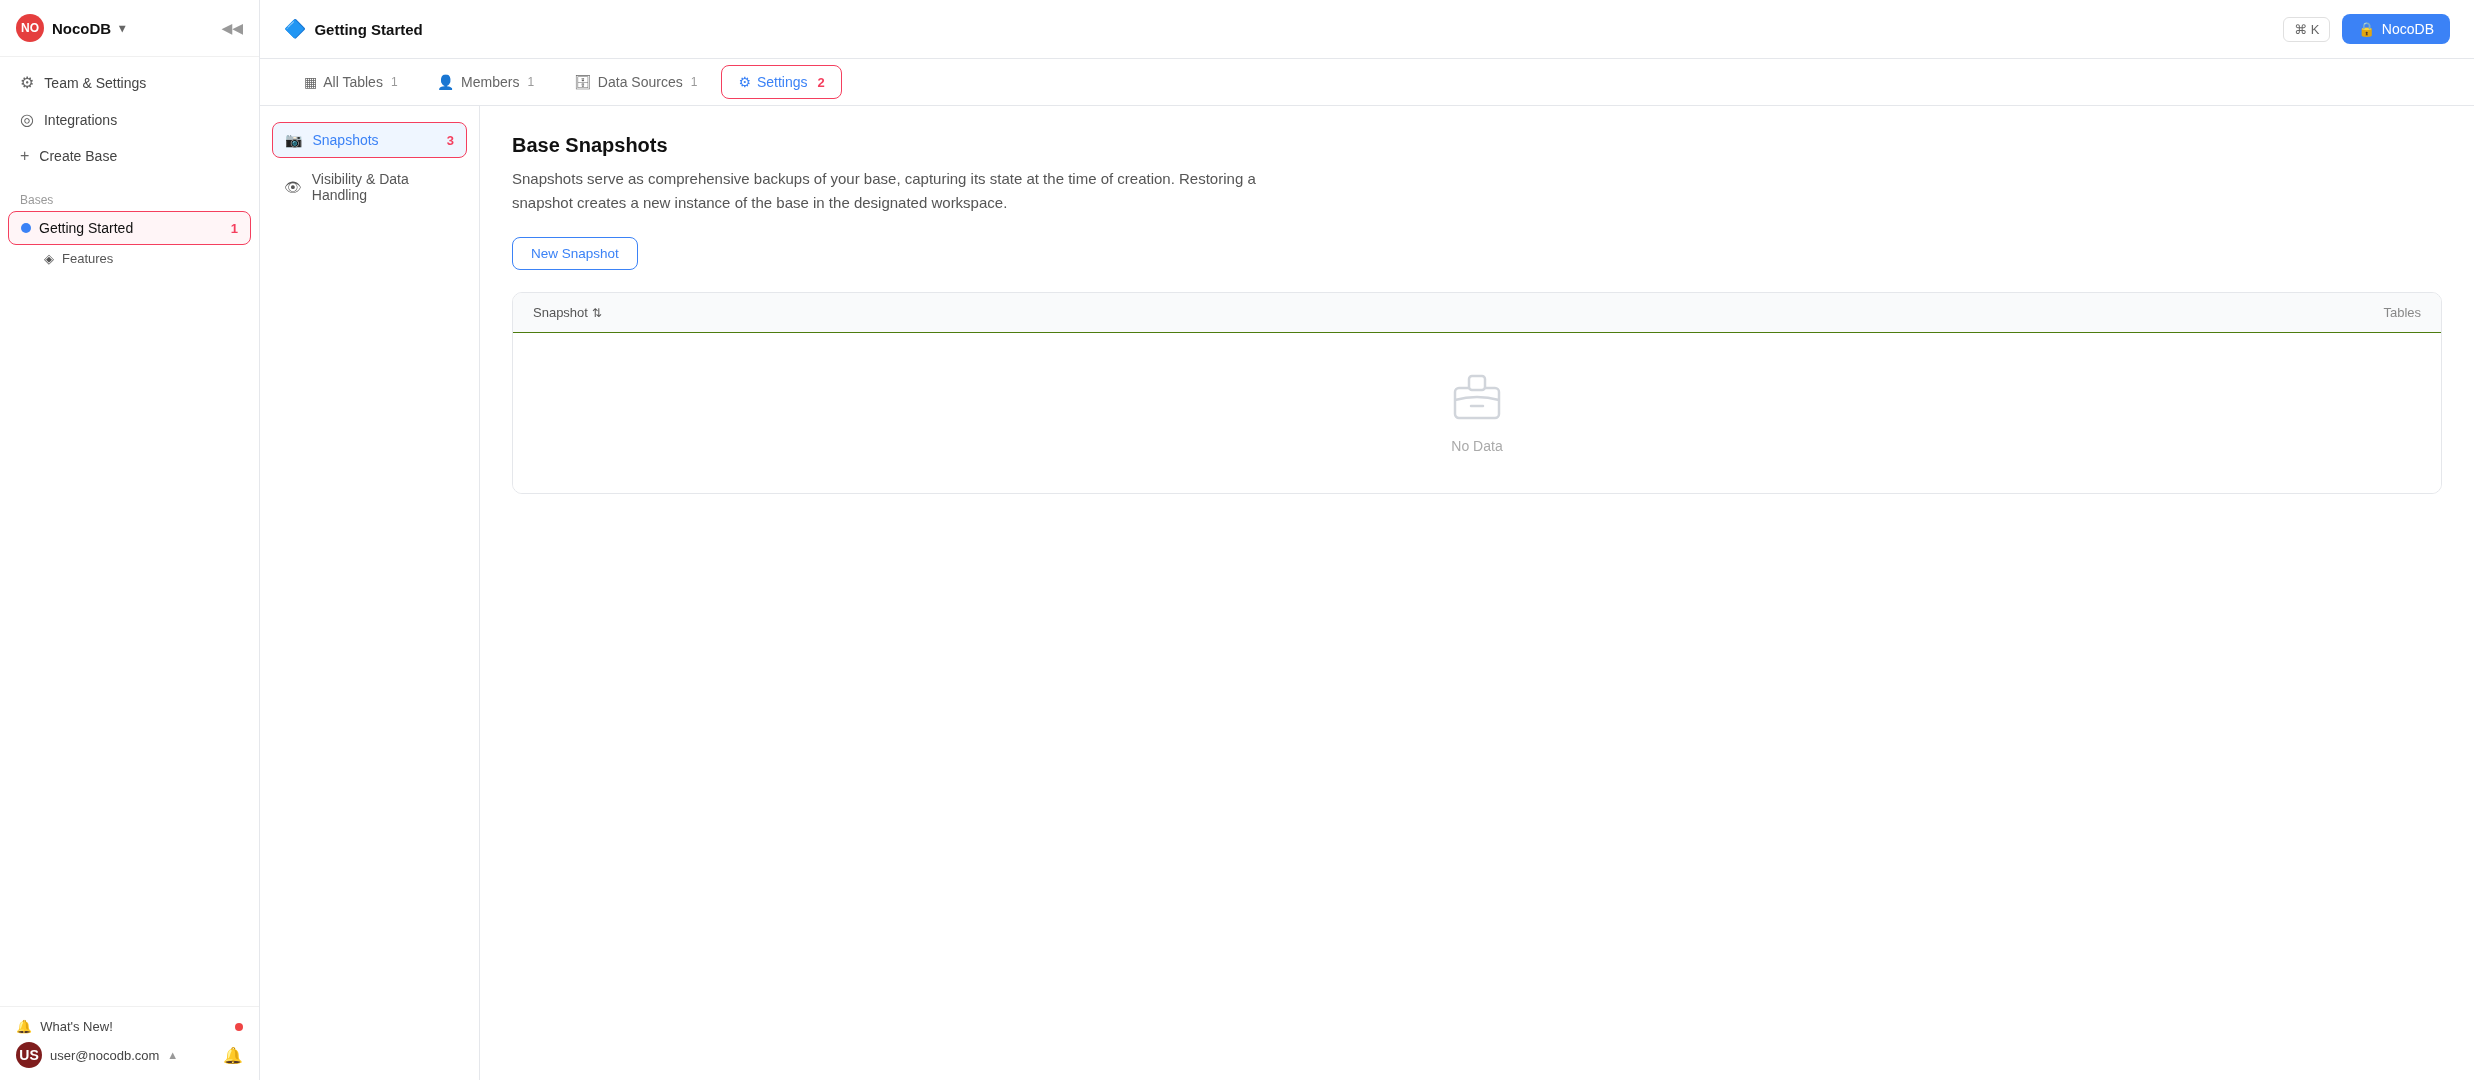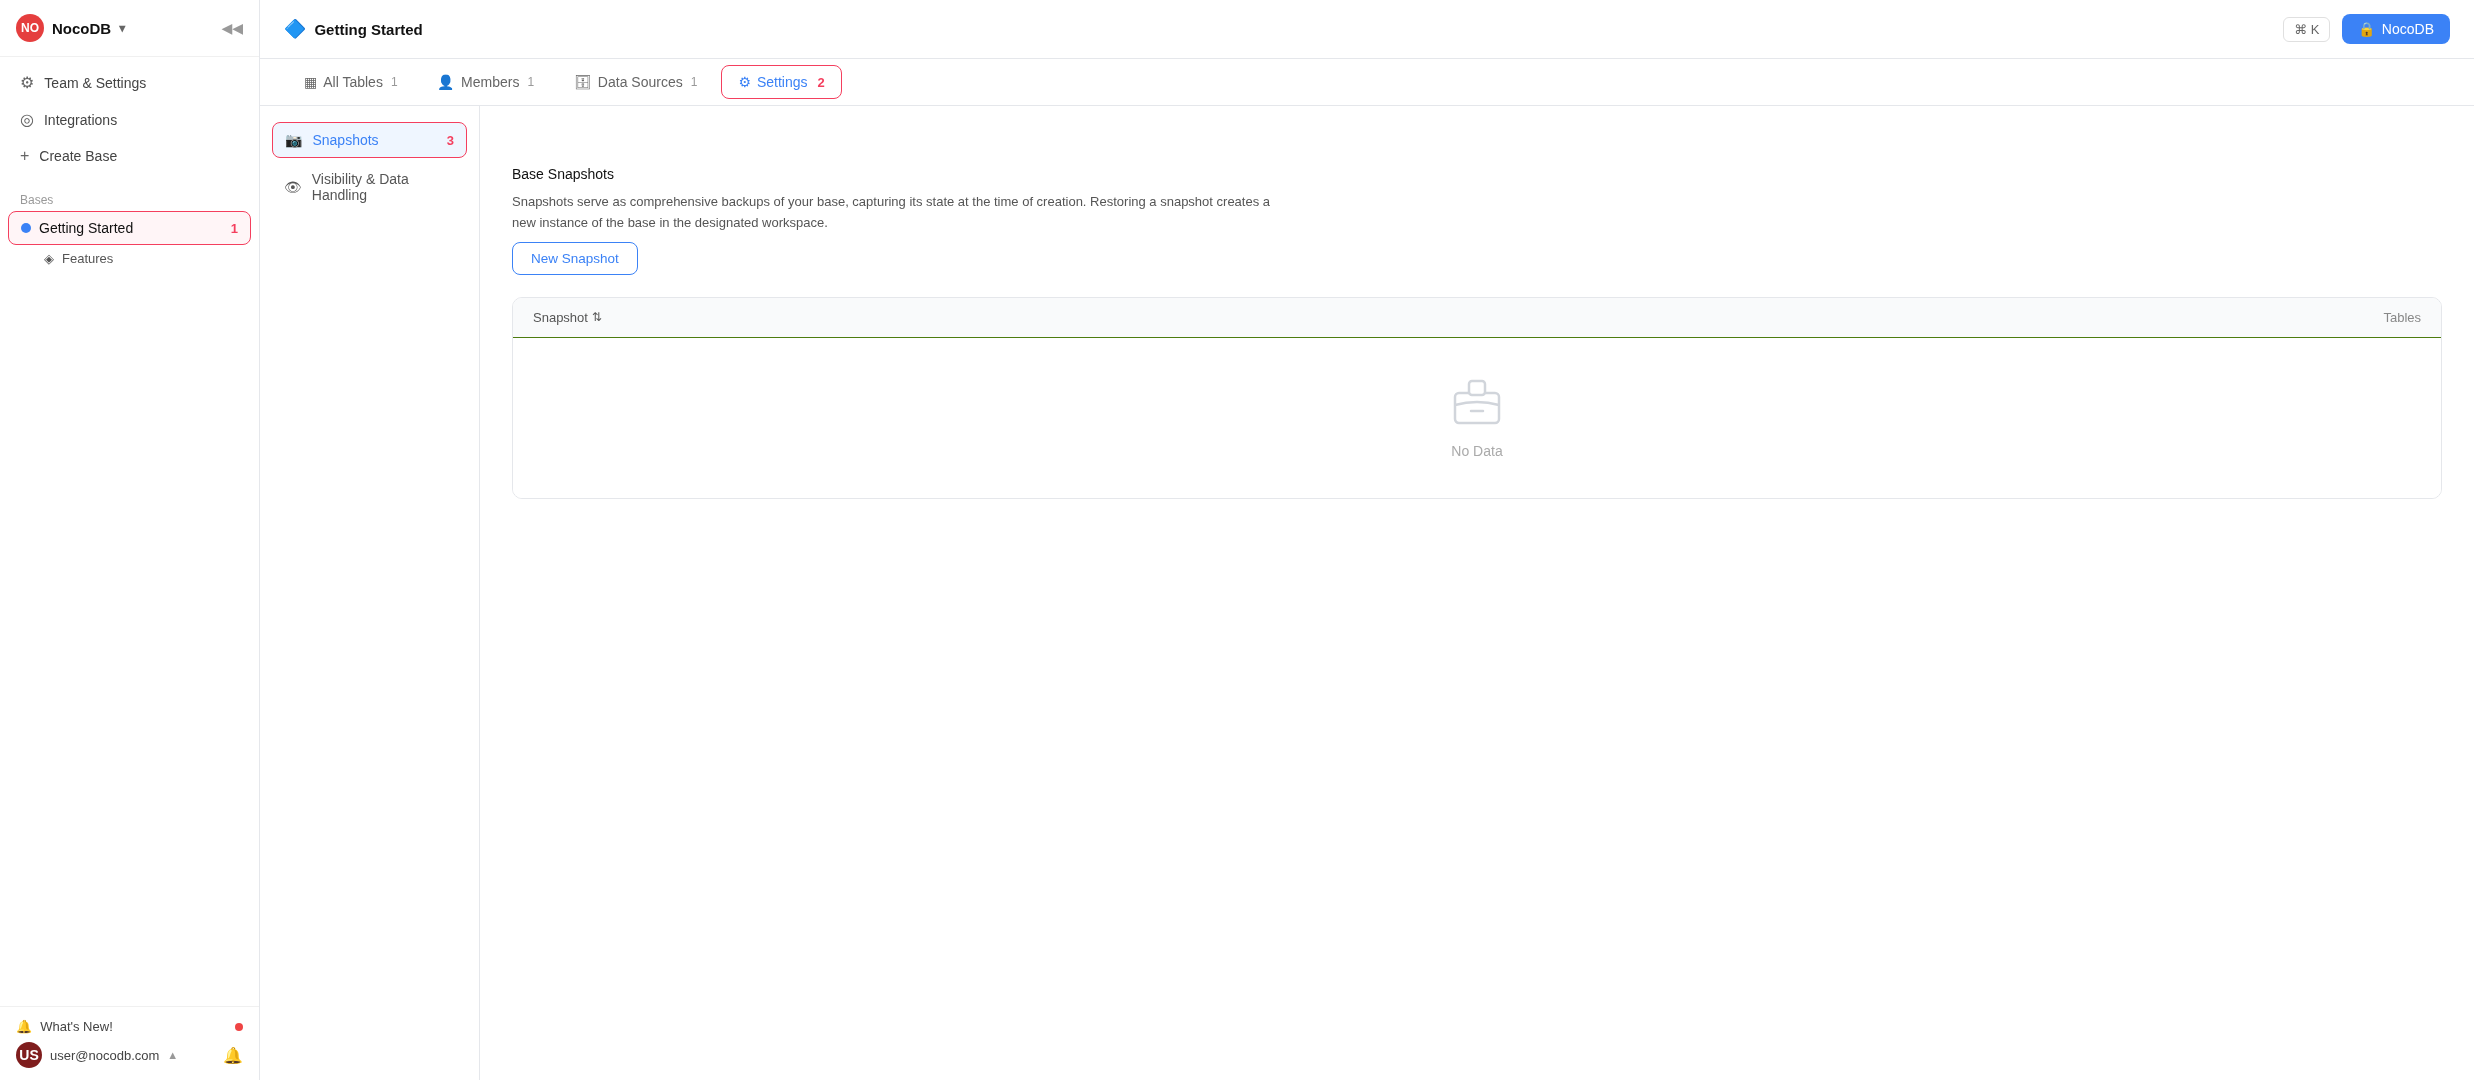--- a/index.html
+++ b/index.html
@@ -245,32 +245,31 @@
       font-size: 13px;
     }
 
     
     .settings-panel {
       flex: 1;
       padding: 28px 32px;
       overflow-y: auto;
     }
     .panel-title {
-      font-size: 14px;
-      font-weight: 400;
+      font-size: 20px;
+      font-weight: 700;
       color: #111;
       margin-bottom: 10px;
-      margin-top: 32px;
     }
     .panel-description {
-      font-size: 13px;
+      font-size: 15px;
       color: #555;
       line-height: 1.6;
       max-width: 780px;
-      margin-bottom: 8px;
+      margin-bottom: 22px;
     }
     .new-snapshot-btn {
       border: 1.5px solid #3b82f6;
       background: #fff;
       color: #3b82f6;
       border-radius: 8px;
       padding: 8px 18px;
       font-size: 13.5px;
       cursor: pointer;
       margin-bottom: 22px;

